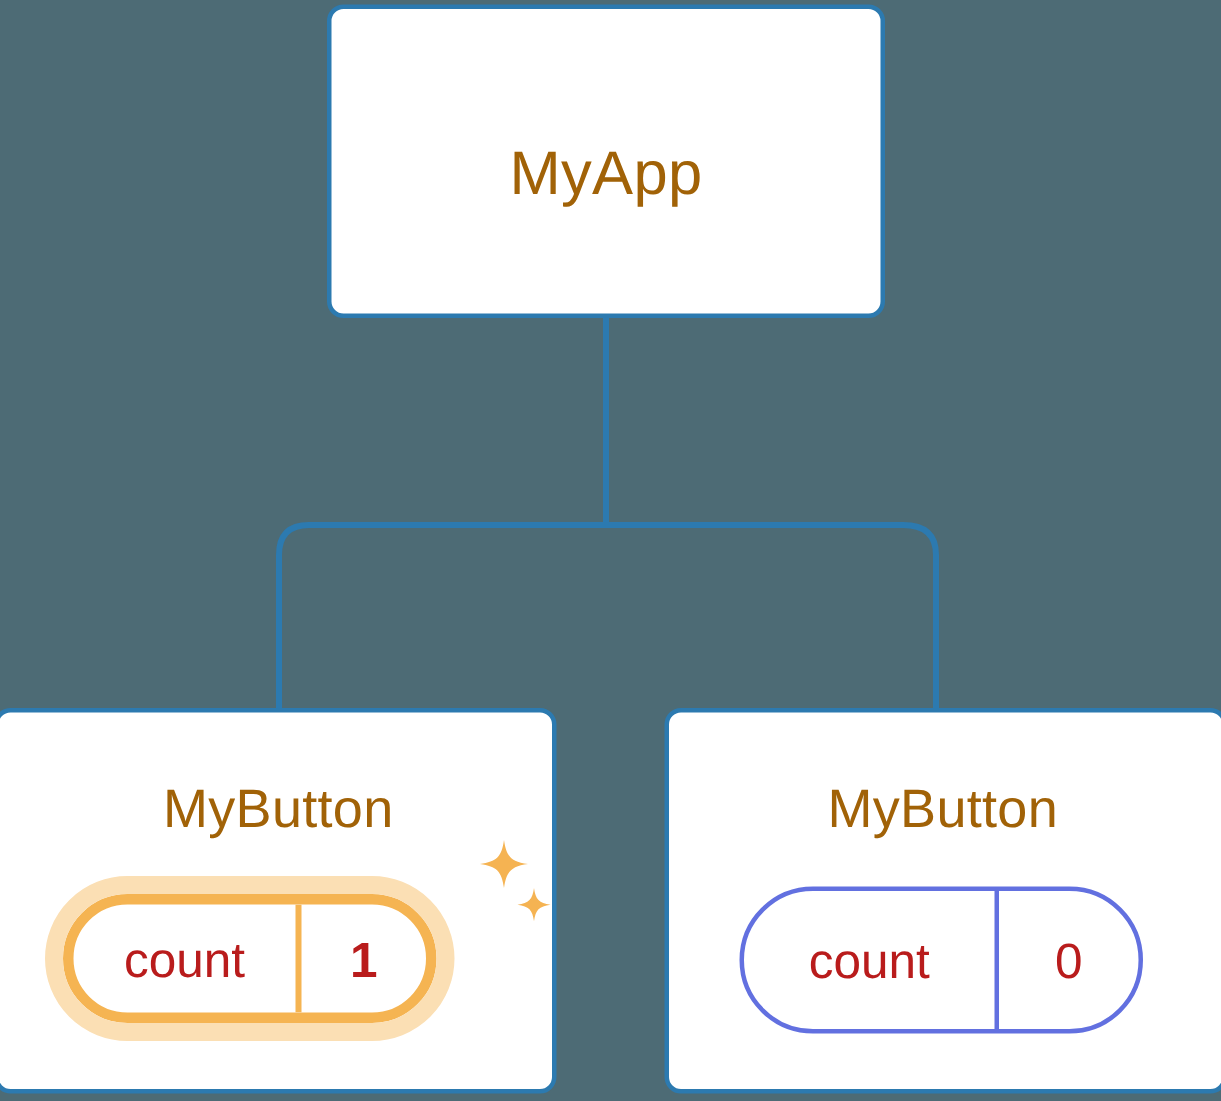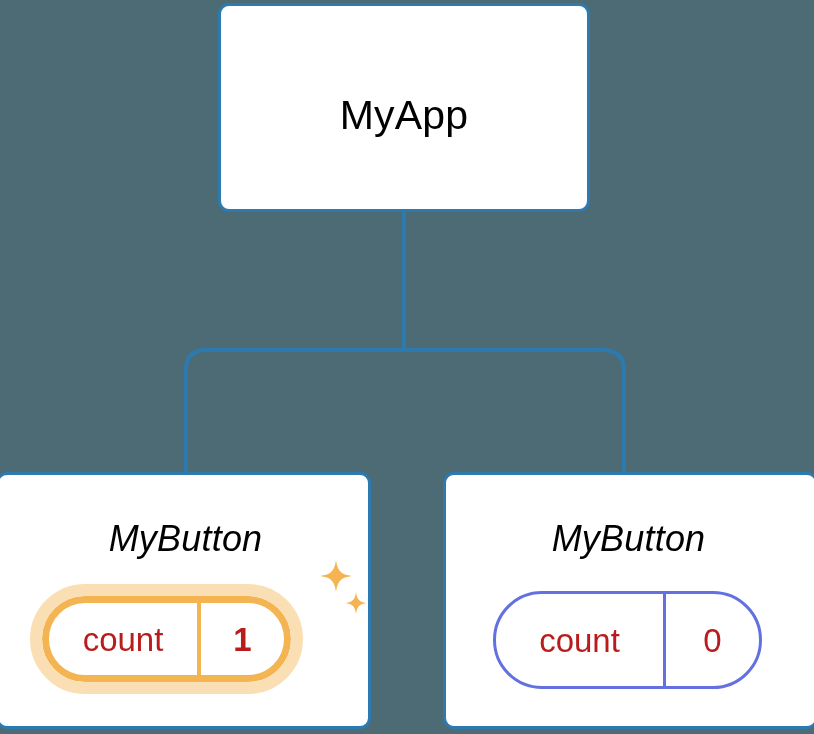--- a/index.html
+++ b/index.html
@@ -42,21 +42,21 @@
     border-radius: 11px;
     box-sizing: border-box;
     z-index: 2;
   }
 
   .card-title {
     position: absolute;
     left: 0;
     right: 0;
     text-align: center;
-    color: #000000;
+    color: #a16207;
     font-size: 39px;
     font-weight: 400;
     letter-spacing: 0.2px;
     white-space: nowrap;
   }
 
   
   #node-root {
     left: 218px;
     top: 3px;
@@ -78,21 +78,20 @@
   #node-child-right {
     left: 443px;
     top: 472px;
     width: 375px;
     height: 257px;
   }
   #node-child-left .card-title,
   #node-child-right .card-title {
     top: 43px;
     font-size: 36px;
-    font-style: italic;
   }
   
   #node-child-left .card-title { left: 4px; right: 0; }
   #node-child-right .card-title { left: 0; right: 4px; }
 
   
   .pill-wrap {
     position: absolute;
   }
   .pill {

